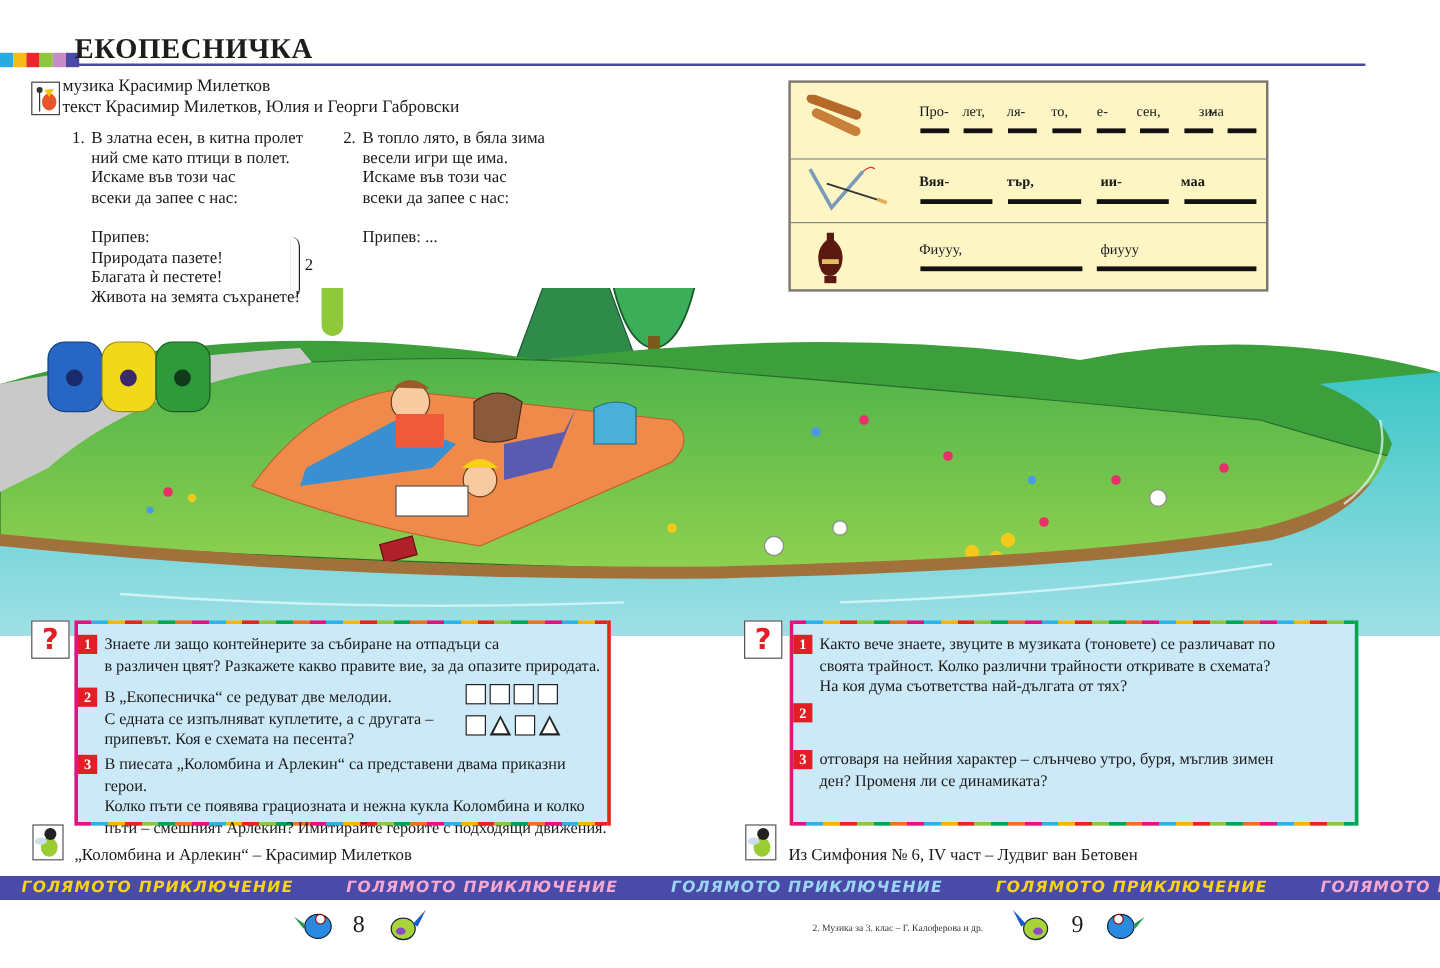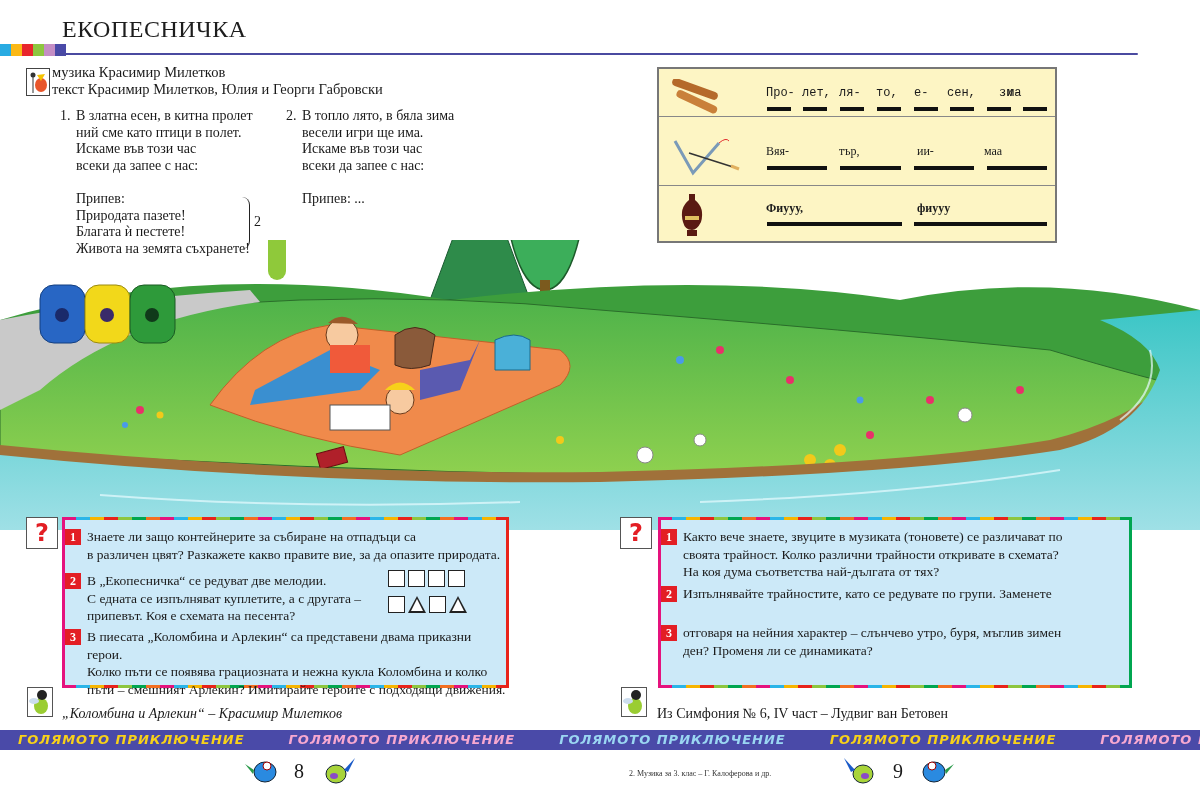--- a/index.html
+++ b/index.html
@@ -1,36 +1,36 @@
 <!DOCTYPE html>
 <html><head>
 <meta charset="utf-8">
 <style>
   * { box-sizing: border-box; margin: 0; padding: 0; }
   body { width: 1200px; height: 807px; background: #ffffff; position: relative; overflow: hidden; font-family: "Liberation Serif", "DejaVu Serif", serif; color: #1a1a1a; }
 
   
   .color-bar { position: absolute; left: 0; top: 44px; height: 12px; display: flex; }
   .color-bar span { display: block; width: 11px; height: 12px; }
-  .title { position: absolute; left: 62px; top: 16px; font-size: 24px; font-weight: normal; letter-spacing: 0.5px; color: #1d1d1d; }
+  .title { position: absolute; left: 62px; top: 28px; font-size: 24px; font-weight: bold; letter-spacing: 0.5px; color: #1d1d1d; }
   .header-line { position: absolute; left: 56px; top: 53px; width: 1082px; height: 2px; background: #4a4aa0; border-radius: 2px; }
 
   .credits-icon { position: absolute; left: 26px; top: 68px; width: 24px; height: 28px; border: 1px solid #444; background: #fff; }
   .credits { position: absolute; left: 52px; top: 64px; font-size: 14.5px; line-height: 17px; }
 
   .verse { position: absolute; font-size: 14px; line-height: 16.5px; }
   .verse .num { position: absolute; left: -16px; top: 0; }
   .verse .chorus-title { margin-top: 17px; }
   .brace { position: absolute; left: 242px; top: 197px; width: 8px; height: 52px; border-right: 1.5px solid #222; border-radius: 0 10px 10px 0; }
   .brace-num { position: absolute; left: 254px; top: 214px; font-size: 14px; }
 
   
   .rhythm { position: absolute; left: 657px; top: 67px; width: 400px; height: 176px; background: #fdf5c4; border: 2px solid #777; }
   .rhythm-row { position: absolute; left: 0; width: 100%; border-bottom: 1px solid #888; }
-  .rhythm-row:last-child { border-bottom: none; font-weight: bold; }
+  .rhythm-row:last-child { border-bottom: none; }
   .syll { position: absolute; font-size: 12px; }
   .dash { position: absolute; height: 4px; background: #111; }
   .instr { position: absolute; }
 
   
   .scene { position: absolute; left: 0; top: 240px; width: 1200px; height: 290px; }
 
   
   .qbox { position: absolute; background: #cce9f8; border: 3px solid transparent; border-image: repeating-linear-gradient(90deg, #e5127d 0 14px, #2ab5e8 14px 28px, #f7b500 28px 42px, #e8231a 42px 56px, #8dc63f 56px 70px, #00a650 70px 84px, #f36f21 84px 98px) 3; }
   .qbox.left { left: 62px; top: 517px; width: 447px; height: 171px; }
@@ -45,21 +45,21 @@
   .tri { width: 0; height: 0; border-left: 9px solid transparent; border-right: 9px solid transparent; border-bottom: 17px solid #222; position: relative; }
   .tri::after { content: ""; position: absolute; left: -6.5px; top: 3px; border-left: 6.5px solid transparent; border-right: 6.5px solid transparent; border-bottom: 12.5px solid #fff; }
 
   .listen-icon { position: absolute; width: 26px; height: 30px; border: 1px solid #555; background: #fff; }
   .listen { position: absolute; font-size: 14px; }
 
   
   .ribbon { position: absolute; left: 0; top: 730px; width: 1200px; height: 20px; background: #4a4aa8; overflow: hidden; white-space: nowrap; }
   .ribbon span { font-family: "DejaVu Sans", sans-serif; font-weight: bold; font-style: italic; font-size: 13px; line-height: 20px; letter-spacing: 1px; margin-right: 40px; }
   .page-num { position: absolute; top: 760px; font-size: 20px; }
-  .footer-note { position: absolute; left: 629px; top: 769px; font-size: 8px; color: #333; }
+  .footer-note { position: absolute; left: 677px; top: 769px; font-size: 8px; color: #333; }
   .bird { position: absolute; top: 758px; }
 </style>
 </head>
 <body>
 
 <div class="color-bar">
   <span style="background:#29abe2"></span>
     <span style="background:#fbb917"></span>
     <span style="background:#e8262d"></span>
     <span style="background:#8dc63f"></span>
@@ -176,21 +176,21 @@
       <circle cx="125" cy="185" r="3"></circle>
     </g>
 
   <path d="M0 205 Q300 235 600 232 Q900 225 1050 200 Q1130 180 1170 140 L1200 150 L1200 290 L0 290 Z" fill="#a0713a"></path>
 
   <path d="M0 215 Q300 245 600 242 Q900 235 1060 210 Q1140 190 1160 130 Q1150 100 1100 80 L1200 70 L1200 290 L0 290 Z" fill="url(#water)"></path>
   <path d="M100 255 Q300 270 520 262 M700 262 Q900 255 1060 230 M1120 180 Q1160 150 1150 110" stroke="#e8fbff" stroke-width="2" fill="none" opacity="0.7"></path>
 </svg>
 
 <div class="rhythm">
-  <div class="rhythm-row" style="top:0; height:48px;font-family:Liberation Mono, monospace;">
+  <div class="rhythm-row" style="top:0; height:64px;">
     <svg class="instr" style="left:12px; top:10px;" width="50" height="36">
         <rect x="0" y="6" width="48" height="8" rx="4" fill="#b56a2a" transform="rotate(20 24 10)"></rect>
         <rect x="4" y="18" width="44" height="8" rx="4" fill="#c9803a" transform="rotate(25 24 22)"></rect>
       </svg>
     <span class="syll" style="left:107px; top:17px;">Про-</span>
     <span class="syll" style="left:143px; top:17px;">лет,</span>
     <span class="syll" style="left:180px; top:17px;">ля-</span>
     <span class="syll" style="left:217px; top:17px;">то,</span>
     <span class="syll" style="left:255px; top:17px;">е-</span>
     <span class="syll" style="left:288px; top:17px;">сен,</span>
@@ -198,21 +198,21 @@
     <span class="syll" style="left:348px; top:17px;">ма</span>
     <div class="dash" style="left:108px; top:38px; width:24px;"></div>
     <div class="dash" style="left:144px; top:38px; width:24px;"></div>
     <div class="dash" style="left:181px; top:38px; width:24px;"></div>
     <div class="dash" style="left:218px; top:38px; width:24px;"></div>
     <div class="dash" style="left:255px; top:38px; width:24px;"></div>
     <div class="dash" style="left:291px; top:38px; width:24px;"></div>
     <div class="dash" style="left:328px; top:38px; width:24px;"></div>
     <div class="dash" style="left:364px; top:38px; width:24px;"></div>
   </div>
-  <div class="rhythm-row" style="top:60px; height:57px;">
+  <div class="rhythm-row" style="top:60px; height:57px;font-weight:bold;">
     <svg class="instr" style="left:12px; top:8px;" width="70" height="40">
         <path d="M4 4 L22 36 L48 6" fill="none" stroke="#7a9ab8" stroke-width="3"></path>
         <line x1="18" y1="16" x2="62" y2="30" stroke="#333" stroke-width="1.5"></line>
         <line x1="60" y1="29" x2="68" y2="32" stroke="#e0b060" stroke-width="3"></line>
         <path d="M48 6 Q55 0 58 4" stroke="#e23030" fill="none"></path>
       </svg>
     <span class="syll" style="left:107px; top:15px;">Вяя-</span>
     <span class="syll" style="left:180px; top:15px;">тър,</span>
     <span class="syll" style="left:258px; top:15px;">ии-</span>
     <span class="syll" style="left:325px; top:15px;">маа</span>
@@ -272,37 +272,36 @@
 <div class="qmark-icon" style="left:620px; top:517px;">?</div>
 <div class="qbox right">
   <div class="qitem" style="top:8px;">
     <span class="qnum">1</span>
     <div>Както вече знаете, звуците в музиката (тоновете) се различават по</div>
     <div>своята трайност. Колко различни трайности откривате в схемата?</div>
     <div>На коя дума съответства най-дългата от тях?</div>
   </div>
   <div class="qitem" style="top:65px;">
     <span class="qnum">2</span>
-    <div>Изпълнявайте трайностите, като се редувате по групи. Заменете</div>
   </div>
   <div class="qitem" style="top:104px;">
     <span class="qnum">3</span>
     <div>отговаря на нейния характер – слънчево утро, буря, мъглив зимен</div>
     <div>ден? Променя ли се динамиката?</div>
   </div>
 </div>
 
 <div class="listen-icon" style="left:27px; top:687px;">
   <svg width="24" height="28" viewBox="0 0 24 28">
       <ellipse cx="13" cy="18" rx="7" ry="8" fill="#9acd32"></ellipse>
       <circle cx="14" cy="7" r="5" fill="#222"></circle>
       <ellipse cx="6" cy="13" rx="5" ry="3" fill="#cde"></ellipse>
     </svg>
 </div>
-<div class="listen" style="left:62px; top:706px;font-style:italic;">„Коломбина и Арлекин“ – Красимир Милетков</div>
+<div class="listen" style="left:62px; top:706px;">„Коломбина и Арлекин“ – Красимир Милетков</div>
 <div class="listen-icon" style="left:621px; top:687px;">
   <svg width="24" height="28" viewBox="0 0 24 28">
       <ellipse cx="13" cy="18" rx="7" ry="8" fill="#9acd32"></ellipse>
       <circle cx="14" cy="7" r="5" fill="#222"></circle>
       <ellipse cx="6" cy="13" rx="5" ry="3" fill="#cde"></ellipse>
     </svg>
 </div>
 <div class="listen" style="left:657px; top:706px;">Из Симфония № 6, IV част – Лудвиг ван Бетовен</div>
 
 <div class="ribbon">

